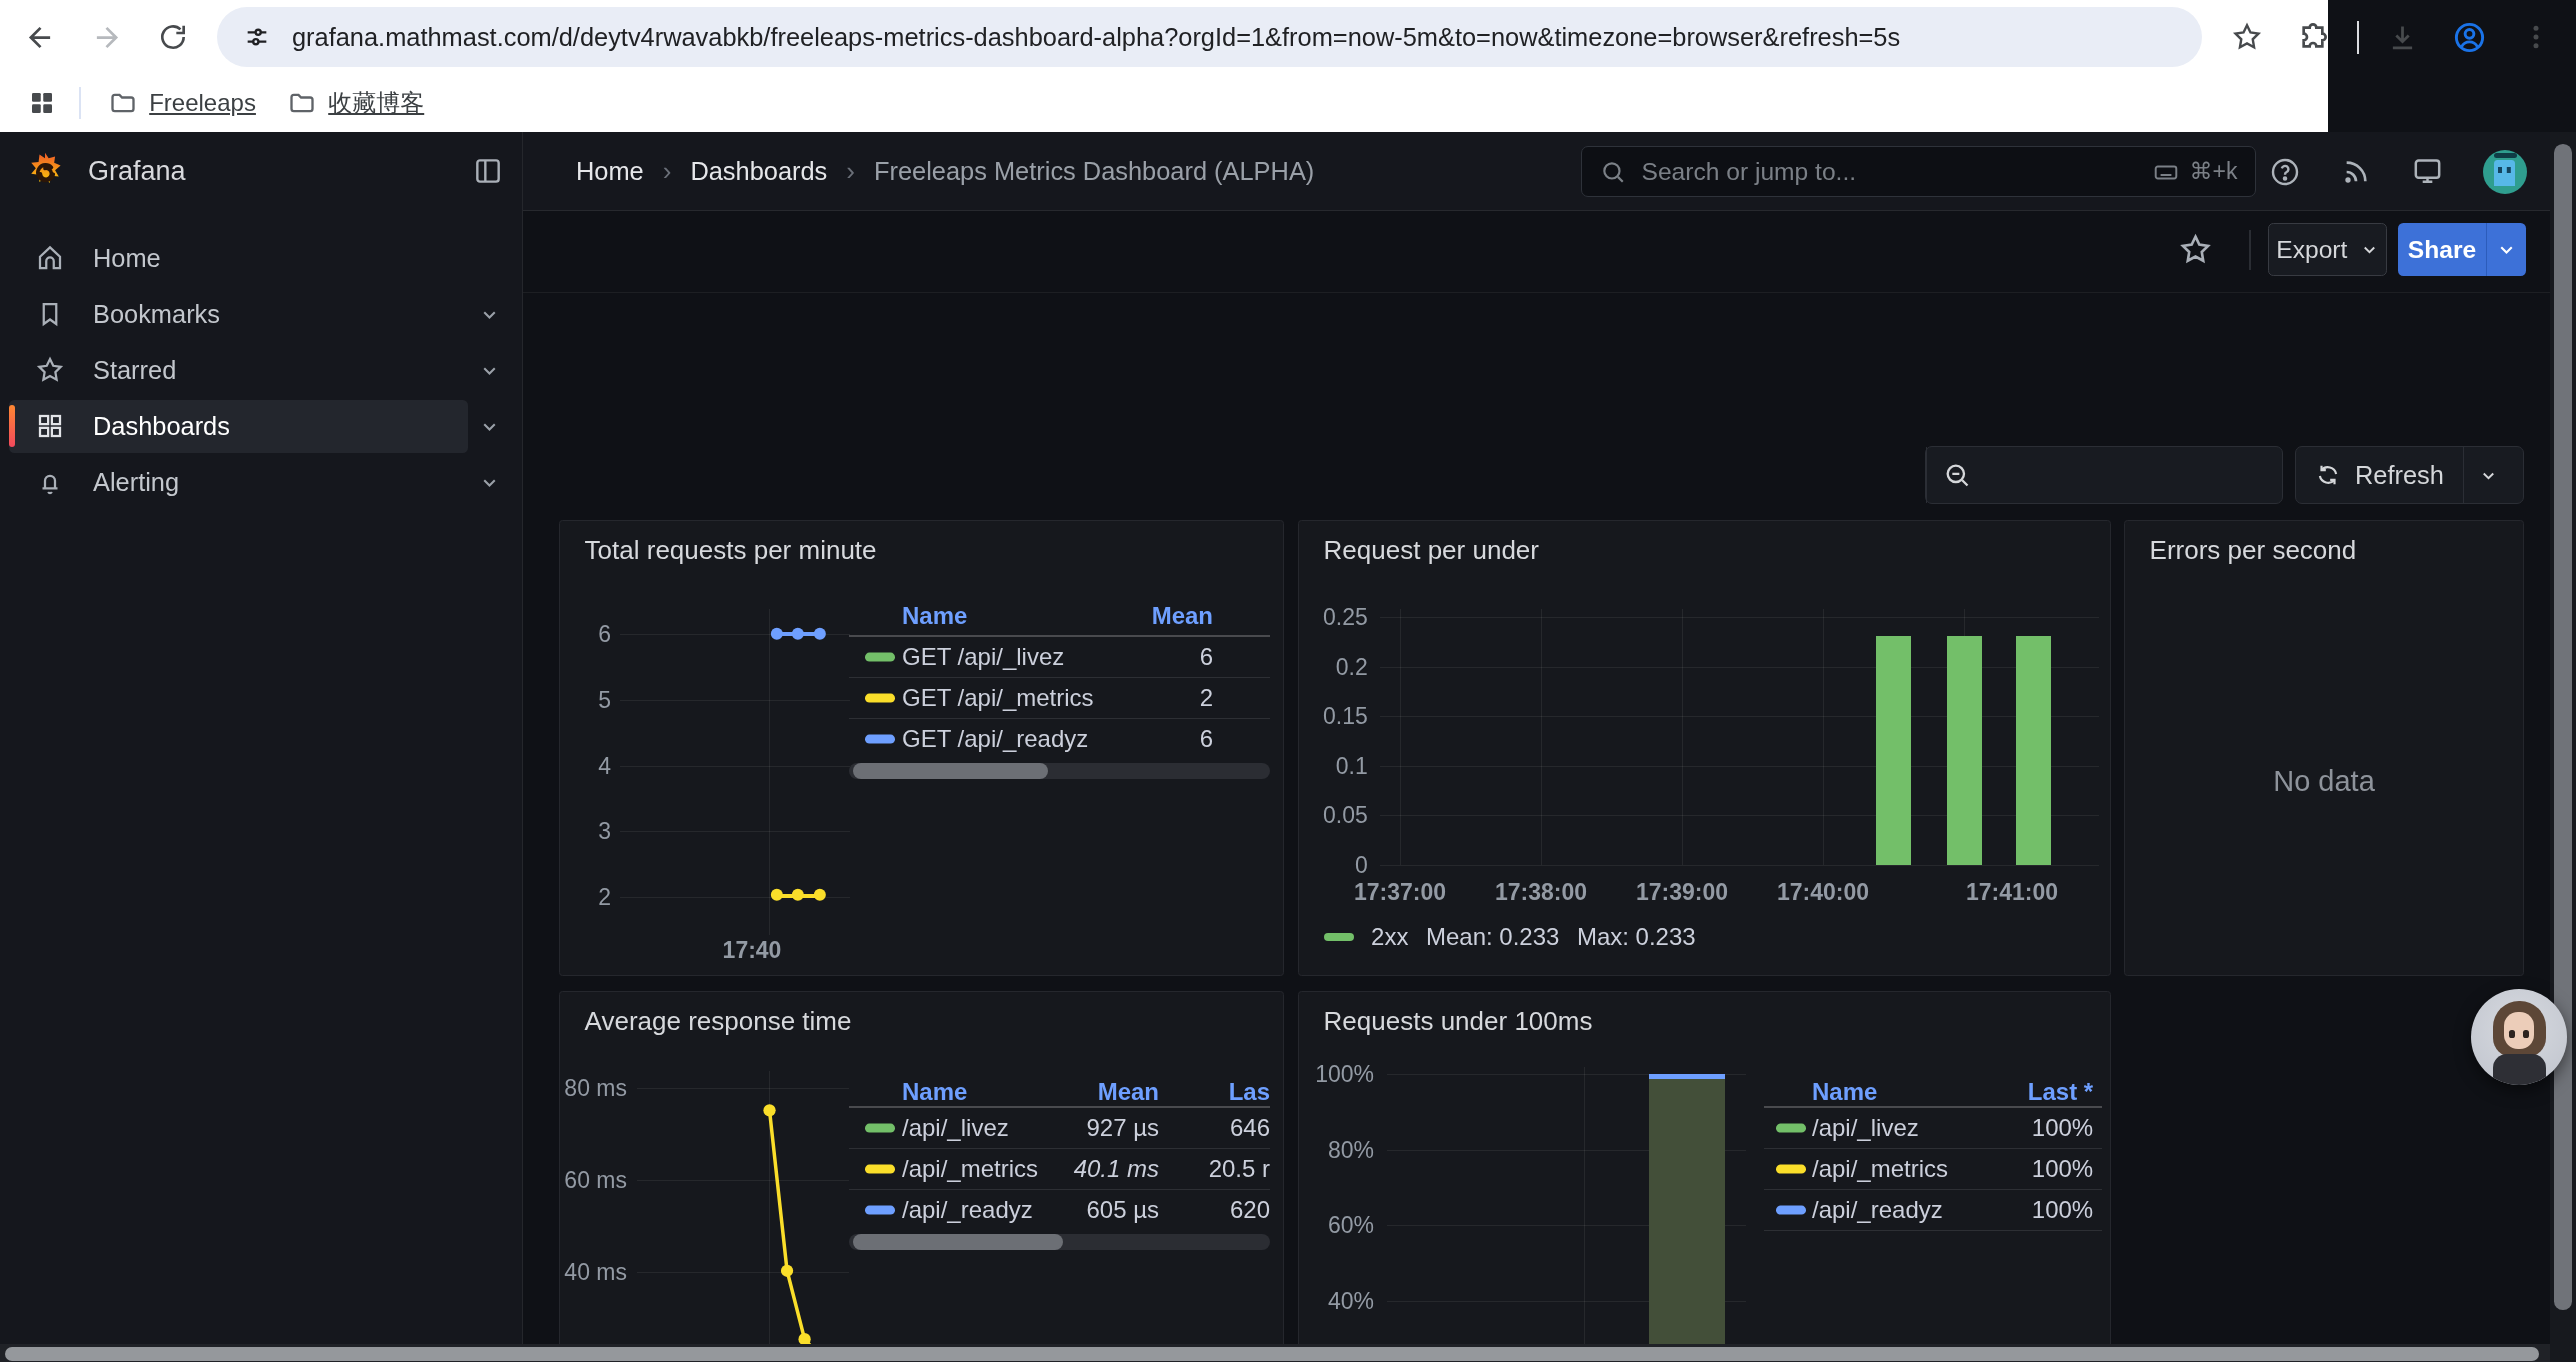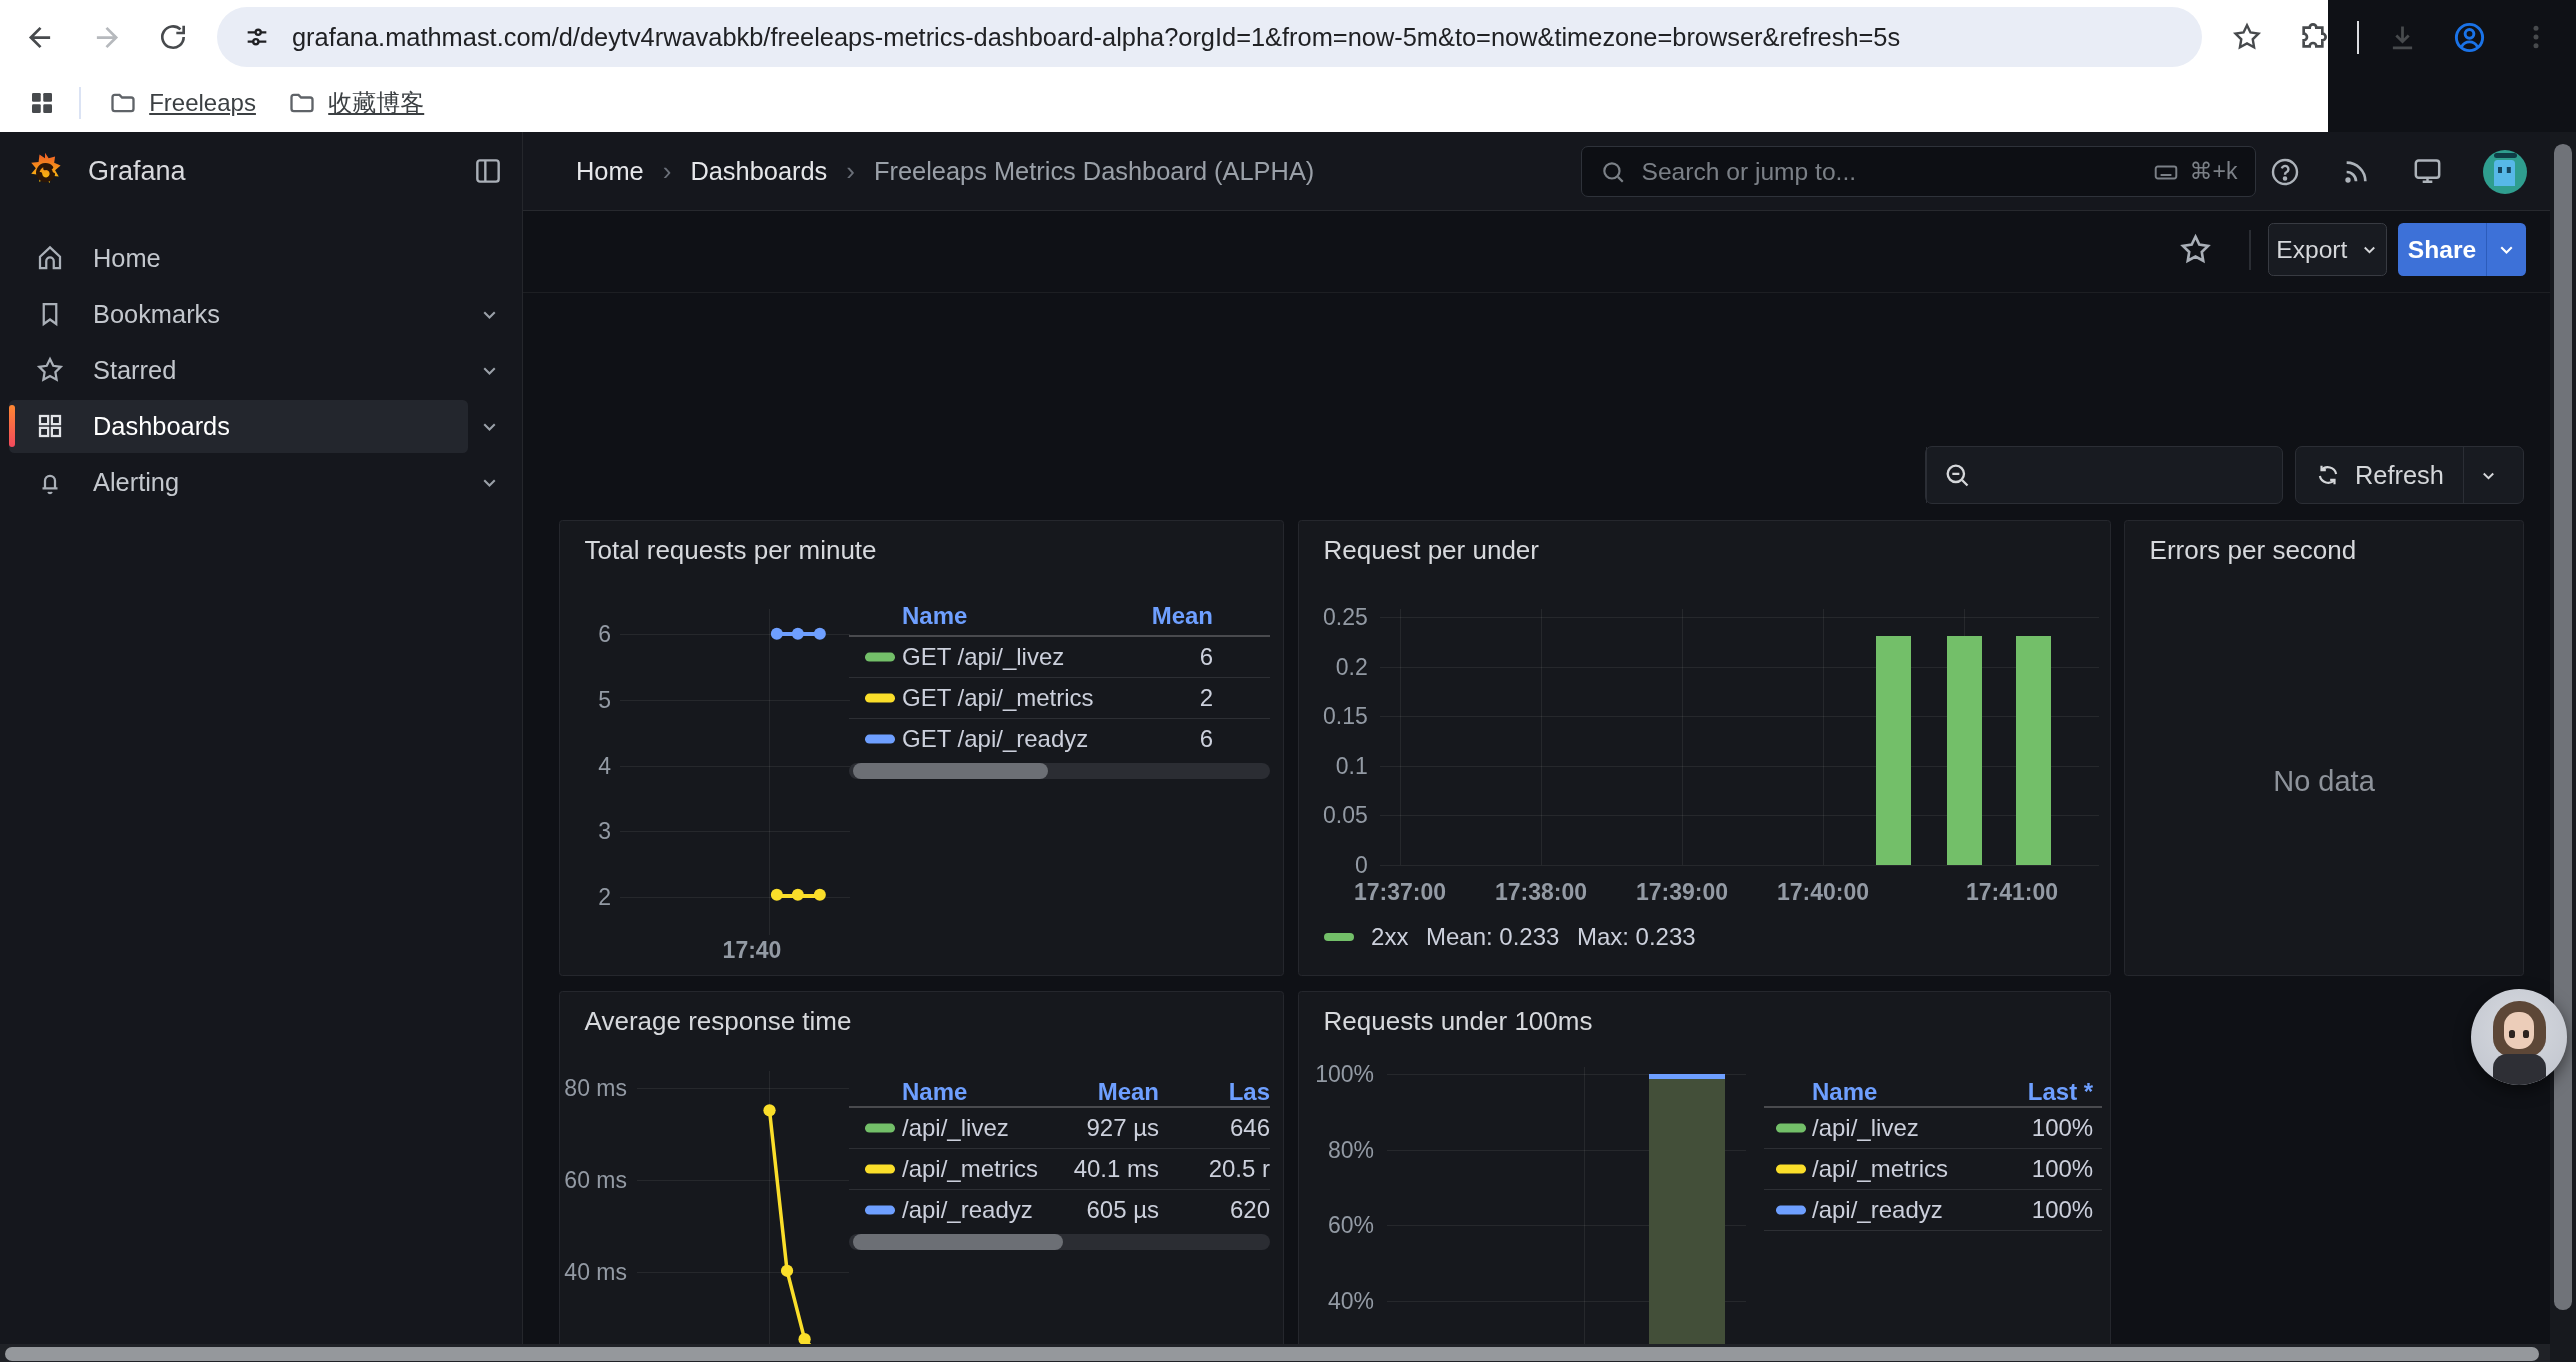--- a/index.html
+++ b/index.html
@@ -481,21 +481,21 @@
         <div class="lt-head" style="right:111px; top:86px;">Mean</div>
         <div class="lt-head" style="right:0; top:86px;">Las</div>
         <div class="lt-rule" style="left:0; top:114px; width:421px;"></div>
         <div class="lt-pill" style="left: 16px; top: 136px; background: rgb(115, 191, 105);"></div>
         <div class="lt-name" style="left:53px; top:136px;">/api/_livez</div>
         <div class="lt-val" style="right:111px; top:136px;">927 µs</div>
         <div class="lt-val" style="right:0; top:136px;">646</div>
         <div class="lt-sep" style="left:0; top:156px; width:421px;"></div>
         <div class="lt-pill" style="left: 16px; top: 177px; background: rgb(250, 222, 42);"></div>
         <div class="lt-name" style="left:53px; top:177px;">/api/_metrics</div>
-        <div class="lt-val" style="right:111px; top:177px;">40.1 ms</div>
+        <div class="lt-val" style="right:111px; top:177px;font-style:italic;">40.1 ms</div>
         <div class="lt-val" style="right:0; top:177px;">20.5 r</div>
         <div class="lt-sep" style="left:0; top:197px; width:421px;"></div>
         <div class="lt-pill" style="left: 16px; top: 218px; background: rgb(110, 159, 255);"></div>
         <div class="lt-name" style="left:53px; top:218px;">/api/_readyz</div>
         <div class="lt-val" style="right:111px; top:218px;">605 µs</div>
         <div class="lt-val" style="right:0; top:218px;">620</div>
         <div class="lt-scroll" style="left:0; top:242px; width:421px;">
           <div class="lt-thumb" style="left:3.5px; width:210px;"></div>
         </div>
       </div>

